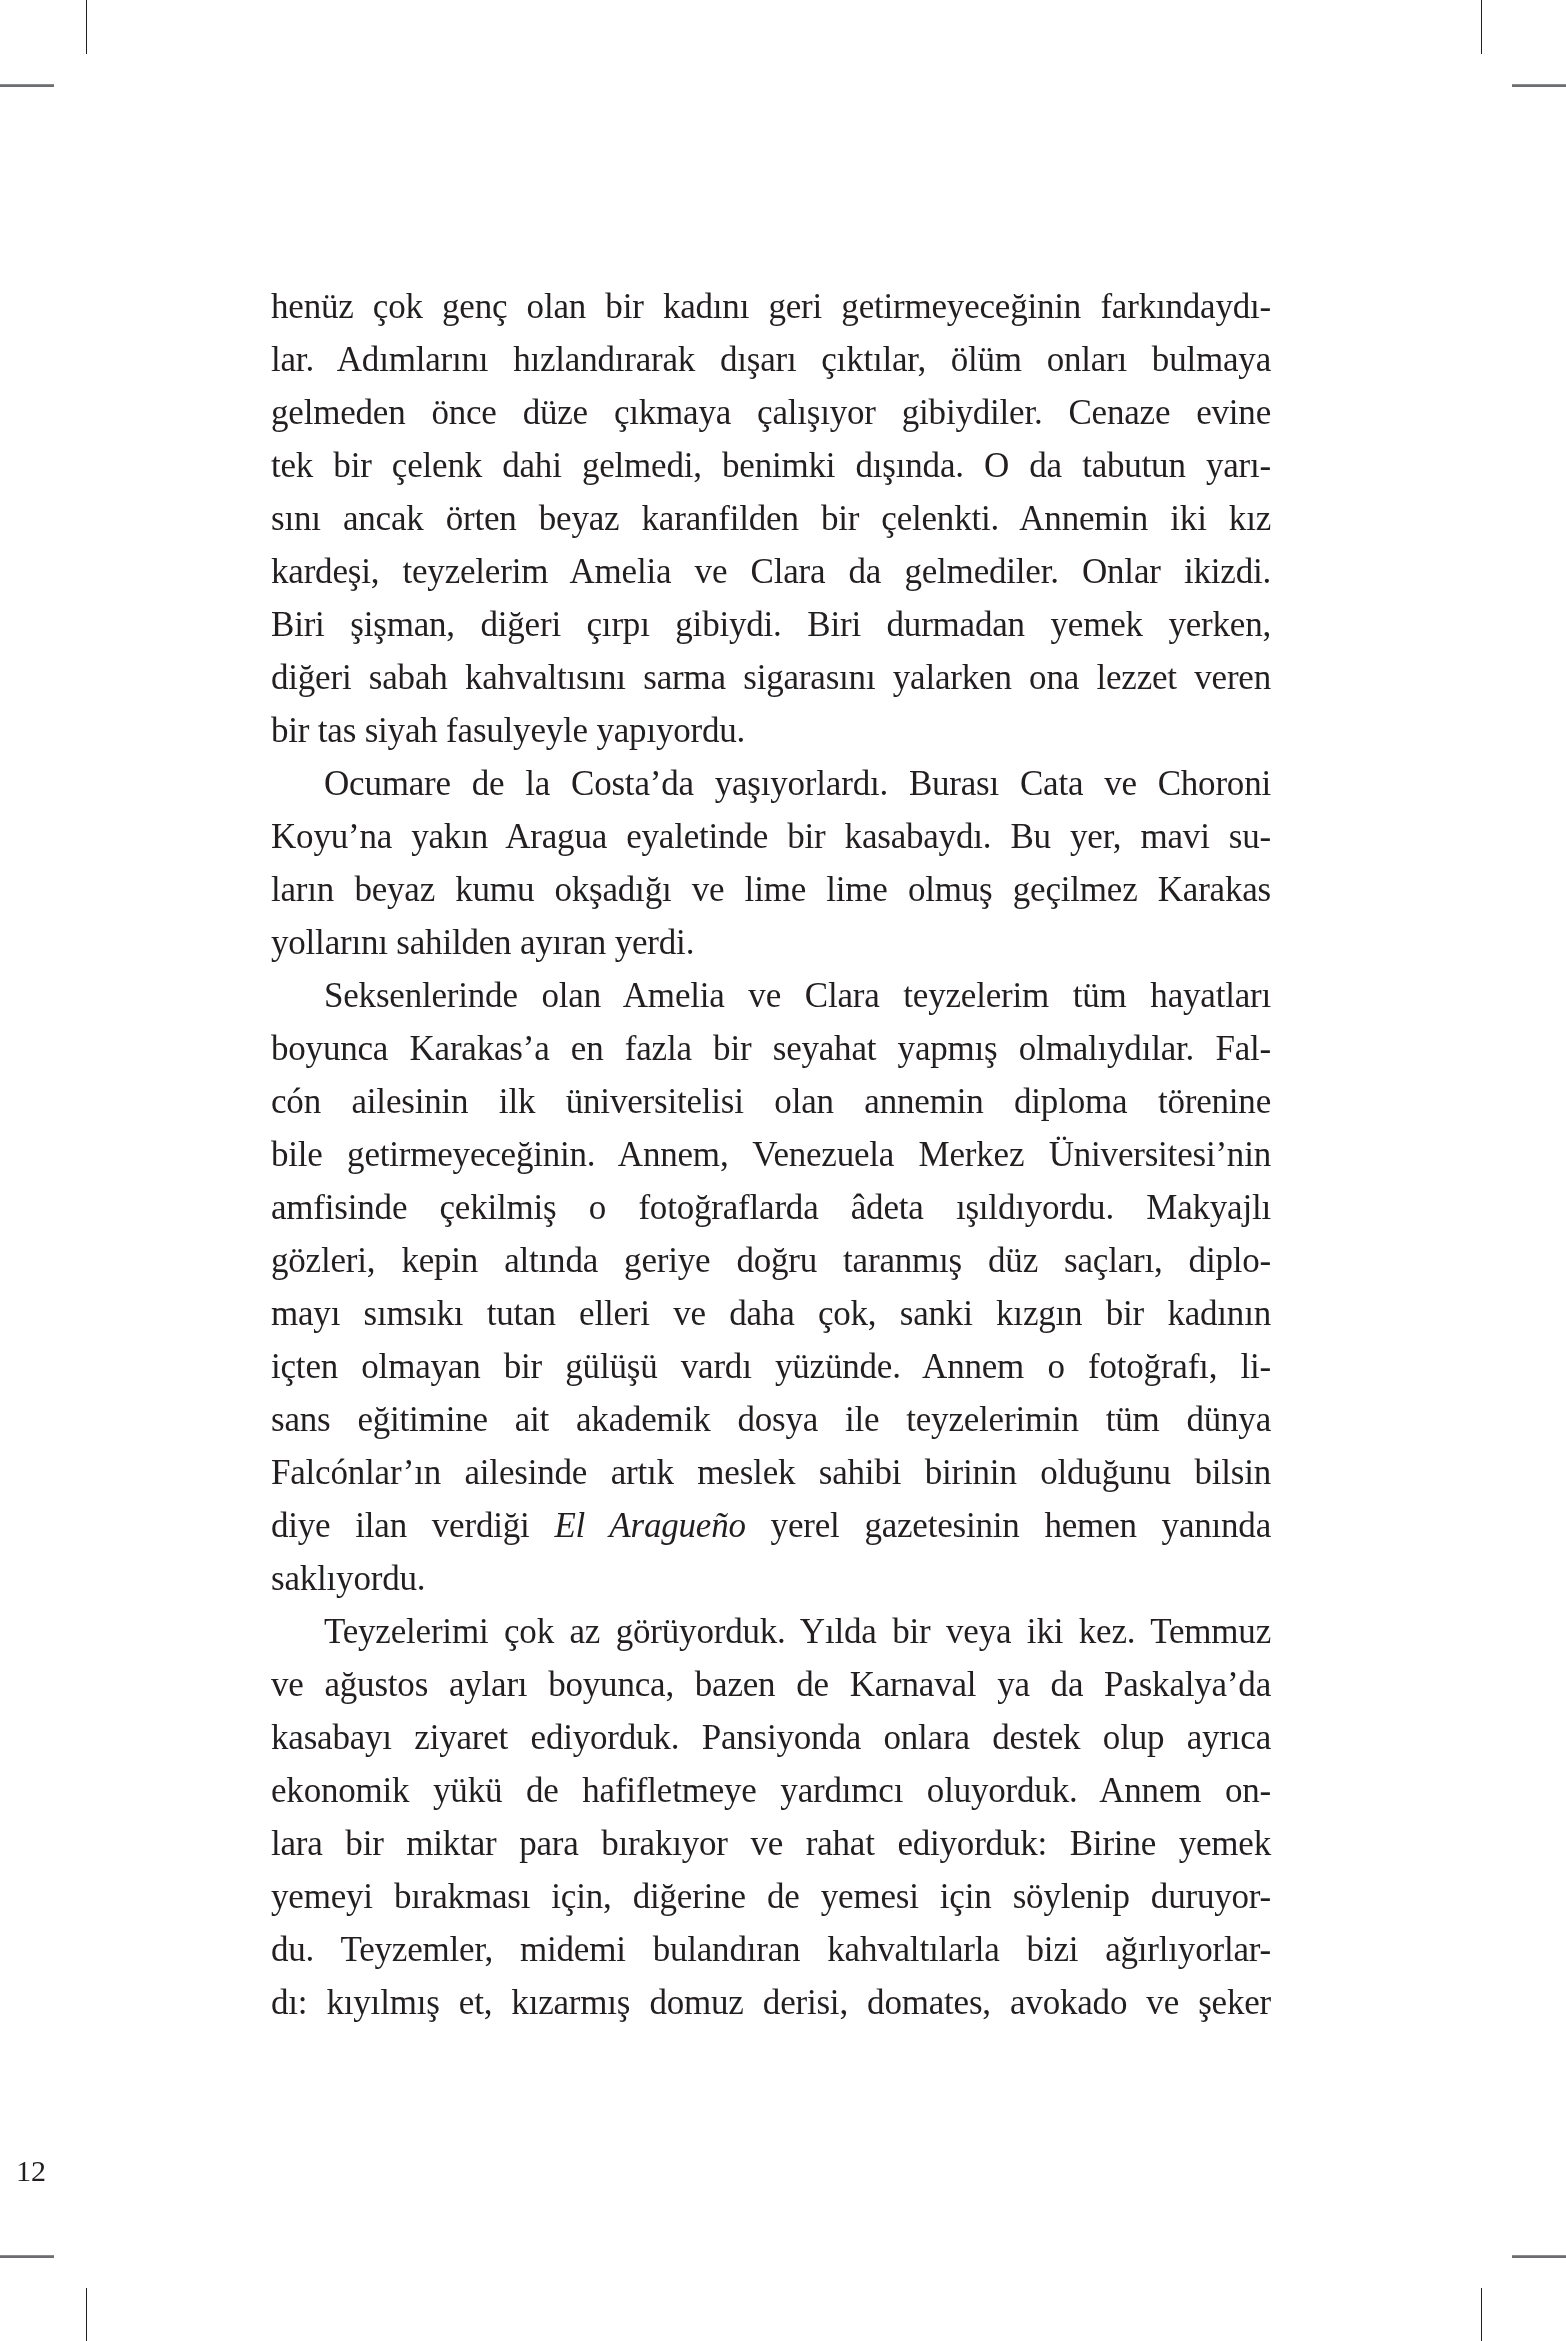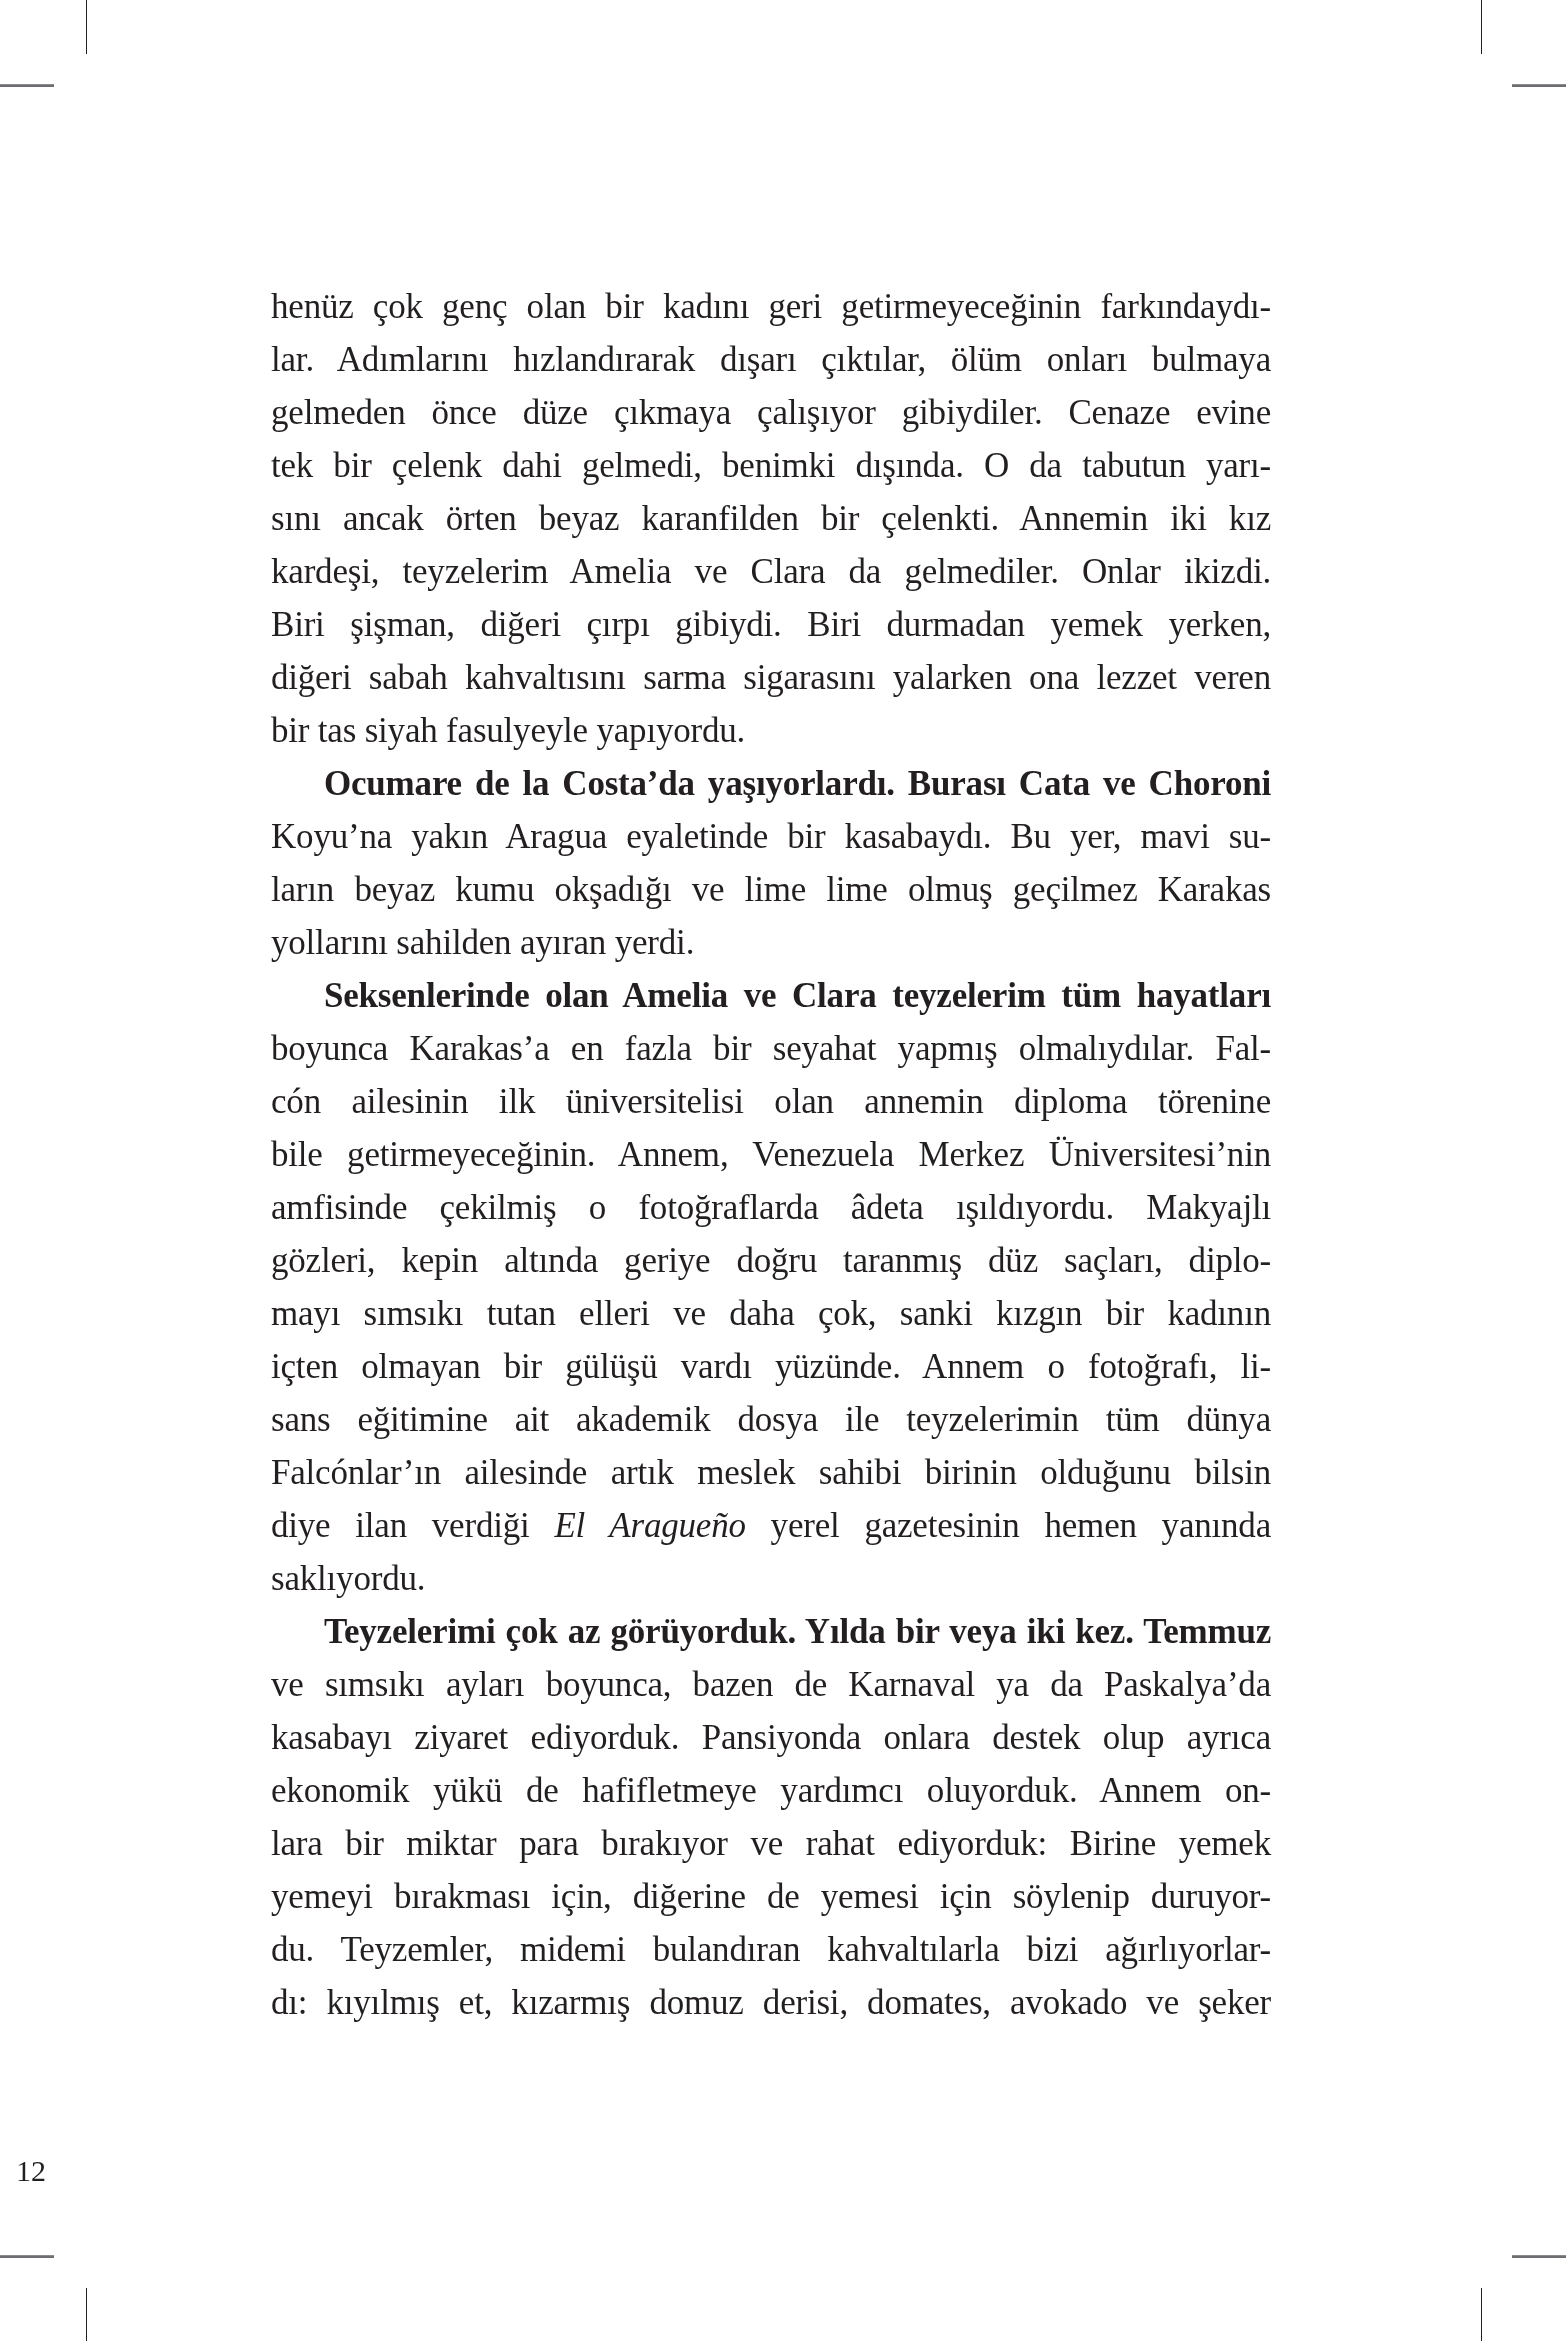--- a/index.html
+++ b/index.html
@@ -42,21 +42,20 @@
       white-space: nowrap;
       text-align: justify;
       text-align-last: justify;
       letter-spacing: -0.2px;
     }
     .line.last {
       text-align-last: left;
     }
     .line.indent {
       padding-left: 53px;
-      font-weight: bold;
     }
     .line em {
     }
     #page-number {
       position: absolute;
       left: 16px;
       width: 1567px;
       top: 2155px;
       text-align: left;
       font-size: 30px;
@@ -106,21 +105,21 @@
     <span class="line">mayı sımsıkı tutan elleri ve daha çok, sanki kızgın bir kadının</span>
     <span class="line">içten olmayan bir gülüşü vardı yüzünde. Annem o fotoğrafı, li-</span>
     <span class="line">sans eğitimine ait akademik dosya ile teyzelerimin tüm dünya</span>
     <span class="line">Falcónlar’ın ailesinde artık meslek sahibi birinin olduğunu bilsin</span>
     <span class="line"><span>diye ilan verdiği </span><em>El Aragueño</em><span> yerel gazetesinin hemen yanında</span></span>
     <span class="line last">saklıyordu.</span>
   </div>
 
   <div>
     <span class="line indent">Teyzelerimi çok az görüyorduk. Yılda bir veya iki kez. Temmuz</span>
-    <span class="line">ve sımsıkı ayları boyunca, bazen de Karnaval ya da Paskalya’da</span>
+    <span class="line">ve ağustos ayları boyunca, bazen de Karnaval ya da Paskalya’da</span>
     <span class="line">kasabayı ziyaret ediyorduk. Pansiyonda onlara destek olup ayrıca</span>
     <span class="line">ekonomik yükü de hafifletmeye yardımcı oluyorduk. Annem on-</span>
     <span class="line">lara bir miktar para bırakıyor ve rahat ediyorduk: Birine yemek</span>
     <span class="line">yemeyi bırakması için, diğerine de yemesi için söylenip duruyor-</span>
     <span class="line">du. Teyzemler, midemi bulandıran kahvaltılarla bizi ağırlıyorlar-</span>
     <span class="line">dı: kıyılmış et, kızarmış domuz derisi, domates, avokado ve şeker</span>
   </div>
 </main>
 
 <div id="page-number">12</div>

